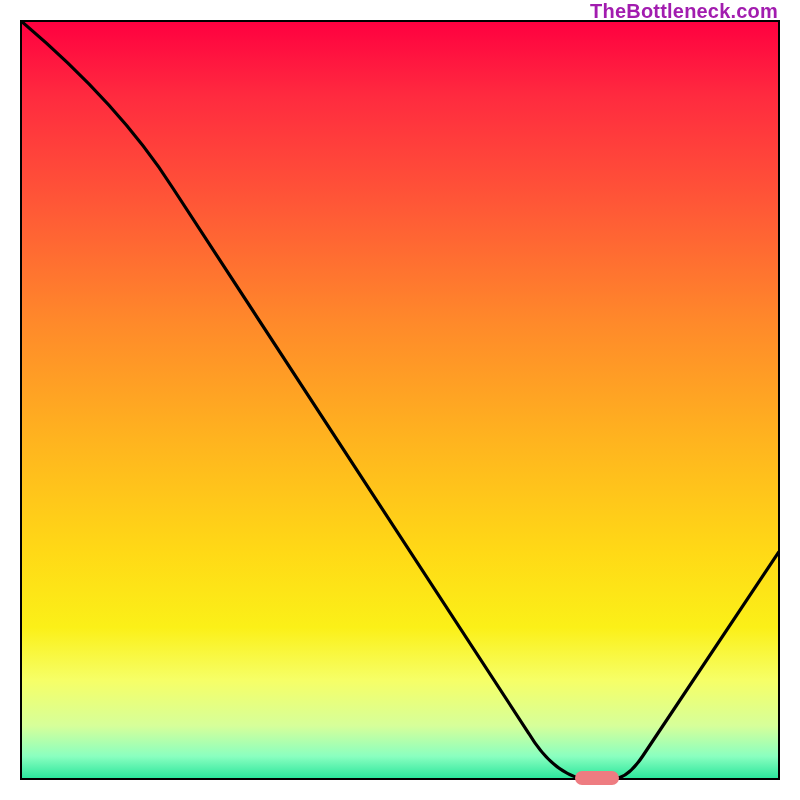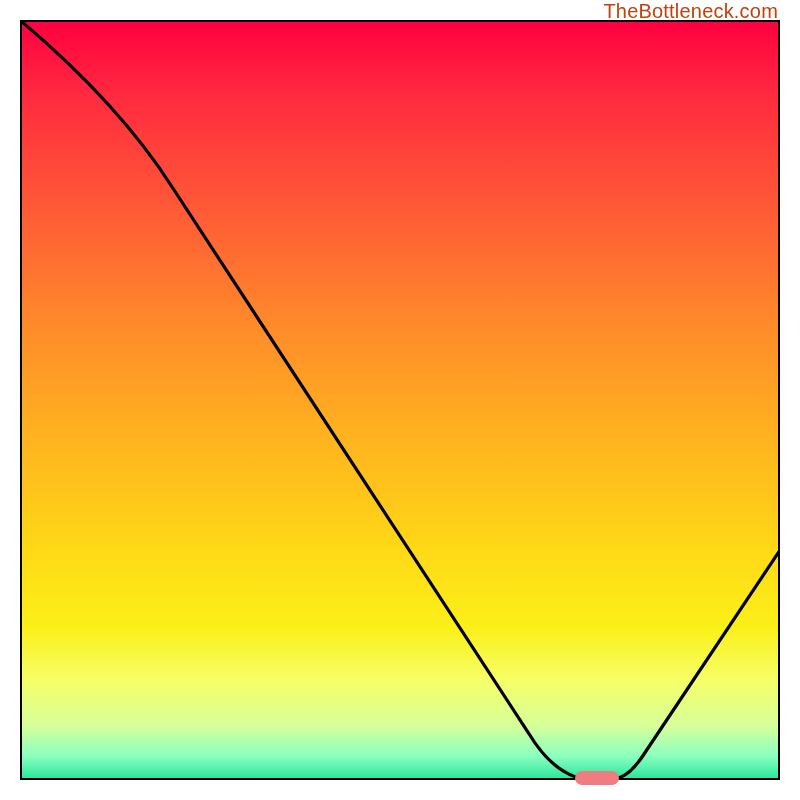--- a/index.html
+++ b/index.html
@@ -44,22 +44,22 @@
     height: 760px;
     border: 2px solid #000;
     box-sizing: border-box;
     pointer-events: none;
   }
   .watermark {
     position: absolute;
     top: 0px;
     right: 22px;
     font-size: 20px;
-    color: #c2410c;
-    font-weight: 400;
+    color: #a21caf;
+    font-weight: 700;
     letter-spacing: 0.2px;
   }
   svg.curve {
     position: absolute;
     left: 21px;
     top: 21px;
     width: 758px;
     height: 758px;
     pointer-events: none;
   }

